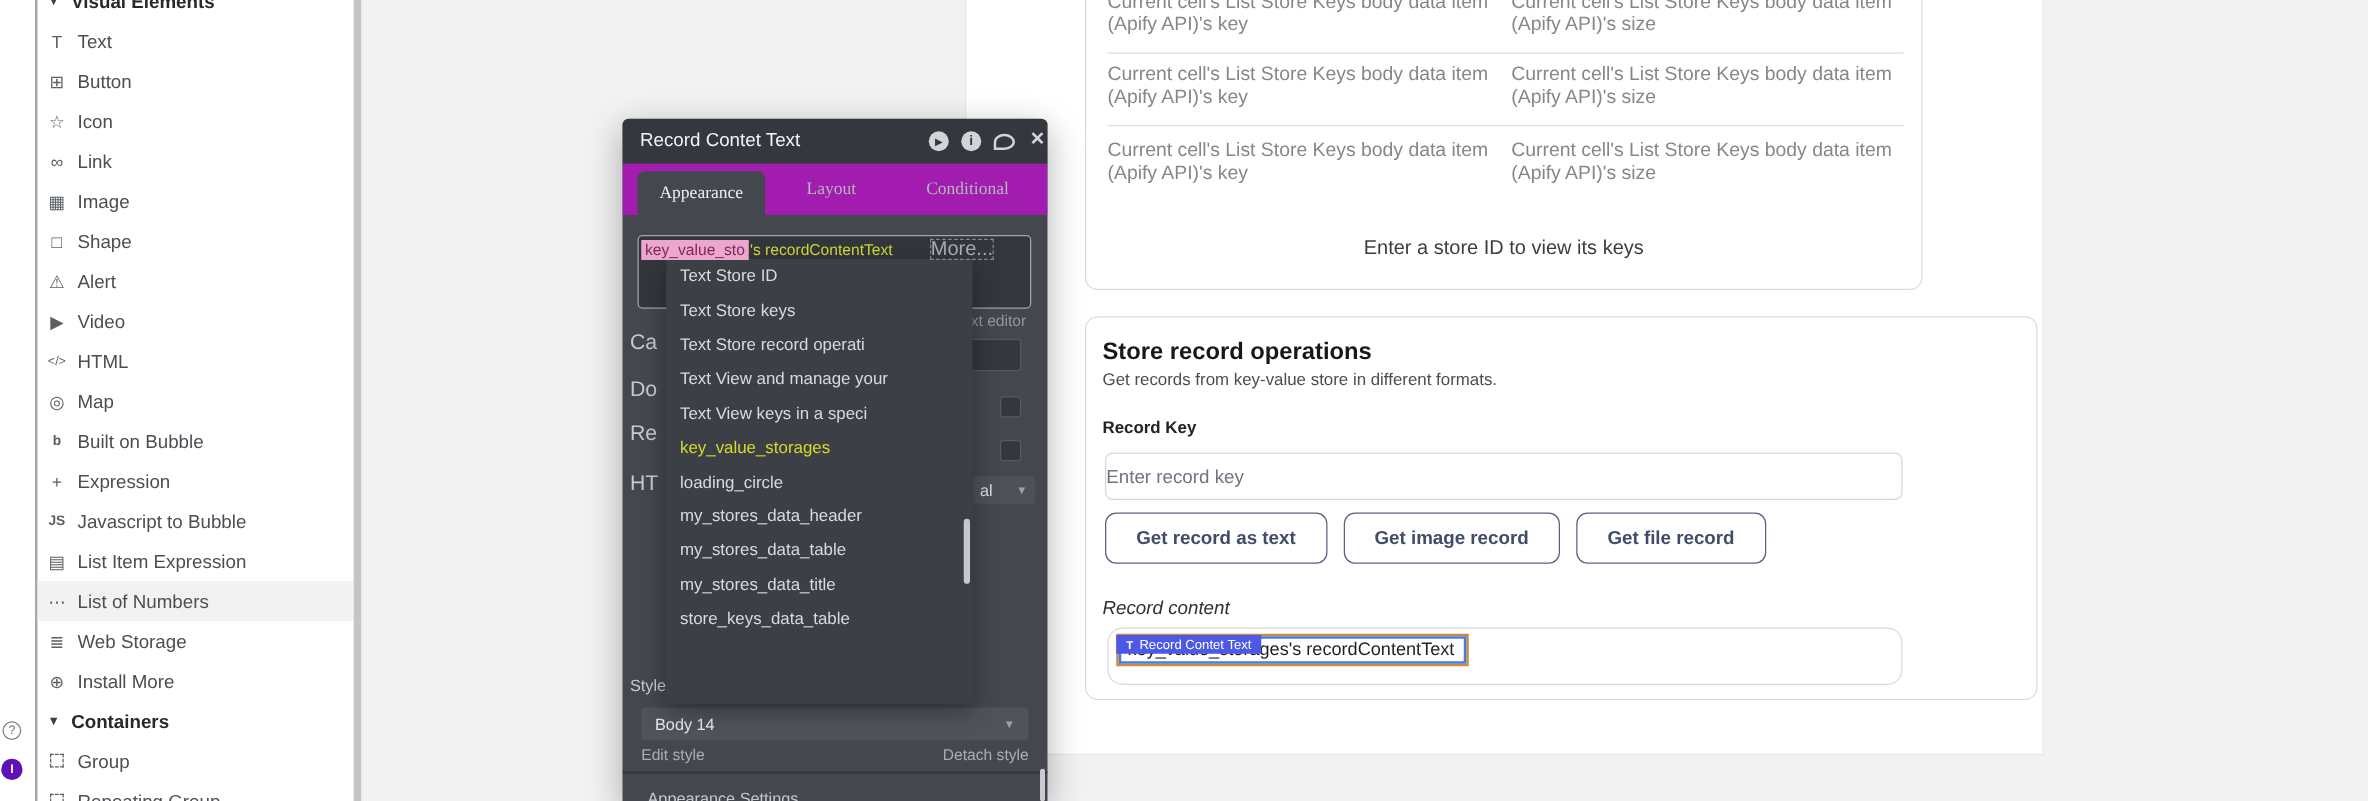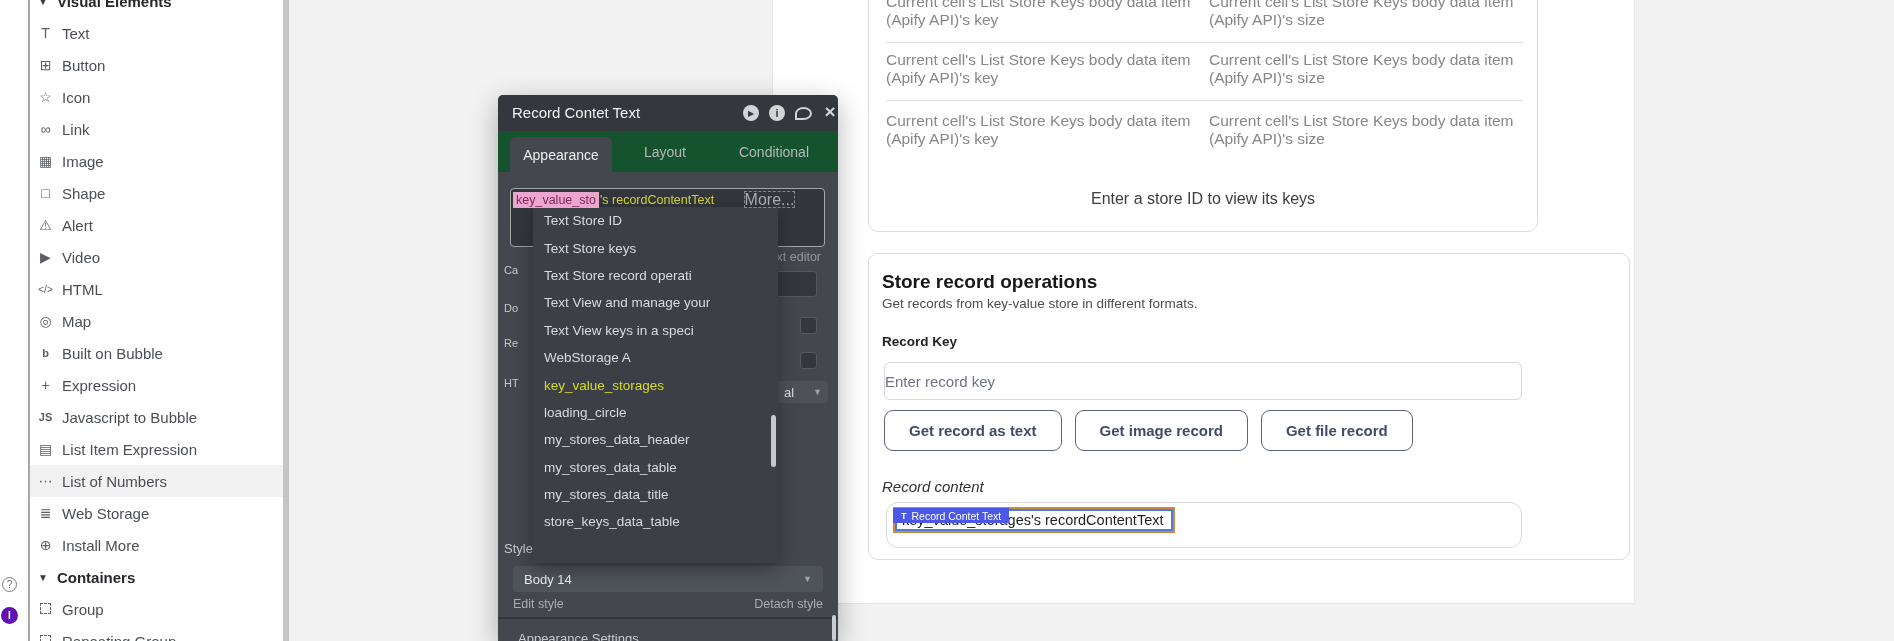--- a/index.html
+++ b/index.html
@@ -56,34 +56,34 @@
 
   
   .panel{position:absolute;left:498px;top:95px;width:340px;height:546px;background:#44484e;
          border-radius:5px 5px 0 0;box-shadow:0 8px 28px rgba(0,0,0,.3);z-index:10;color:#e8eaec;overflow:hidden;}
   .p-head{position:absolute;left:0;top:0;width:340px;height:36px;background:#34373d;border-radius:5px 5px 0 0;}
   .p-title{position:absolute;left:14px;top:9px;font-size:15px;color:#f1f2f3;}
   .hicon{position:absolute;top:10px;width:16px;height:16px;}
   .hcirc{background:#d2d4d7;border-radius:50%;display:flex;align-items:center;justify-content:center;color:#34373d;}
   .chat-bubble{border:2px solid #d2d4d7;border-radius:50% 50% 50% 0;width:17px;height:13px;top:12px;}
   .p-close{color:#d2d4d7;font-size:19px;font-weight:bold;line-height:14px;text-align:center;}
-  .p-tabs{position:absolute;left:0;top:36px;width:340px;height:41px;background:#14532d;}
+  .p-tabs{position:absolute;left:0;top:36px;width:340px;height:41px;background:#a21caf;font-family:Liberation Serif, serif;}
   .tab{position:absolute;top:0;height:41px;display:flex;align-items:center;justify-content:center;
        font-size:14px;color:#b4b7bb;cursor:pointer;}
   .tab.active{top:6px;height:35px;background:#44484e;border-radius:6px 6px 0 0;color:#eceeef;}
 
   .expr-box{position:absolute;left:12px;top:93px;width:315px;height:59px;background:#33373c;
             border:1px solid #a2a6ab;border-radius:4px;z-index:11;}
   .expr-line{position:absolute;left:15px;top:96px;height:18px;display:flex;align-items:center;z-index:13;font-size:12.5px;}
   .tok{background:#eba7ce;color:#82275a;padding:1px 3px;}
   .tok-suffix{color:#ccd334;margin-left:1px;white-space:pre;}
   .more-box{position:absolute;left:246px;top:96px;width:51px;height:17px;border:1px dashed #82878d;
             color:#a6abb1;font-size:16px;display:flex;align-items:center;justify-content:center;z-index:13;}
 
-  .occl-label{position:absolute;left:6px;font-size:11px;color:#c7cacc;z-index:11;}
+  .occl-label{position:absolute;left:6px;font-size:17px;color:#c7cacc;z-index:11;}
   .occl-select{position:absolute;left:162px;top:176px;width:157px;height:26px;background:#34383d;
                border:1px solid #54585e;border-radius:3px;z-index:11;}
   .occl-check{position:absolute;left:302px;width:17px;height:17px;background:#34383d;border:1px solid #565a60;
               border-radius:3px;z-index:11;}
   .editor-link{position:absolute;left:255px;top:155px;width:68px;text-align:right;font-size:12.5px;color:#93979d;z-index:11;}
   .mini-select{position:absolute;left:280px;top:286px;width:50px;height:22px;background:#4e5258;border-radius:3px;
                z-index:11;display:flex;align-items:center;font-size:13px;color:#dcdee0;padding:0 6px;}
   .mini-select .chev{margin-left:auto;color:#9ea2a7;font-size:9px;}
 
   .dropdown{position:absolute;left:35px;top:112px;width:245px;height:356px;background:#3c4046;
@@ -271,21 +271,20 @@
       <span class="chev">▼</span>
     </div>
 
     <div class="dropdown">
       <div id="dd-items">
           <div class="dd-item">Text Store ID</div>
           <div class="dd-item">Text Store keys</div>
           <div class="dd-item">Text Store record operati</div>
           <div class="dd-item">Text View and manage your</div>
           <div class="dd-item">Text View keys in a speci</div>
-          <div class="dd-item">WebStorage A</div>
           <div class="dd-item yellow">key_value_storages</div>
           <div class="dd-item">loading_circle</div>
           <div class="dd-item">my_stores_data_header</div>
           <div class="dd-item">my_stores_data_table</div>
           <div class="dd-item">my_stores_data_title</div>
           <div class="dd-item">store_keys_data_table</div>
         </div>
       <div class="dd-scroll"></div>
     </div>
 

